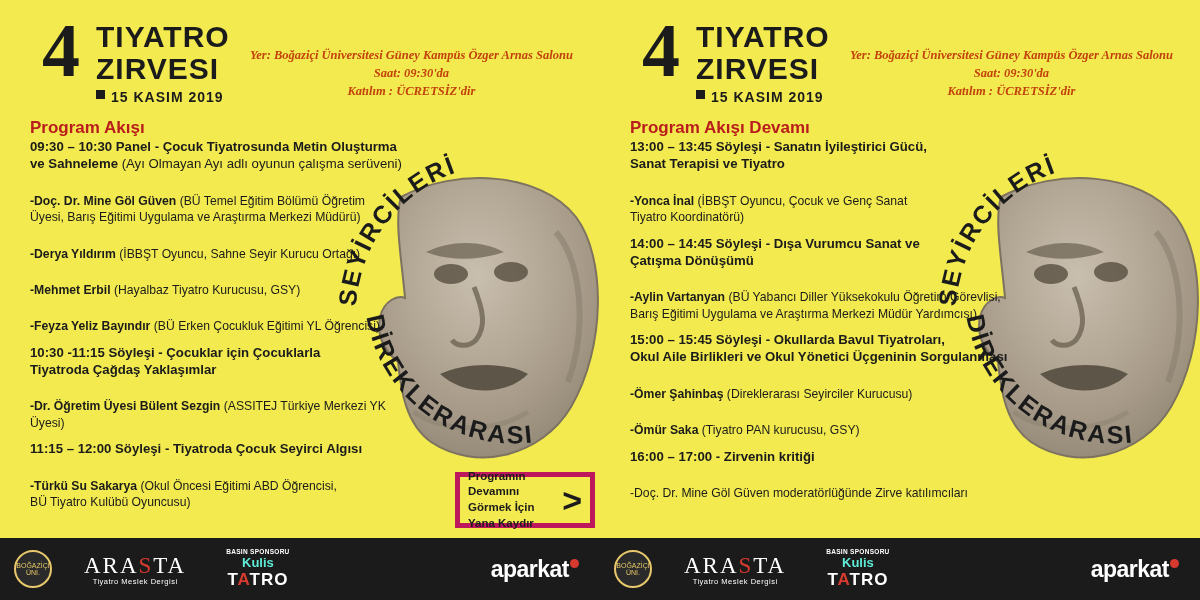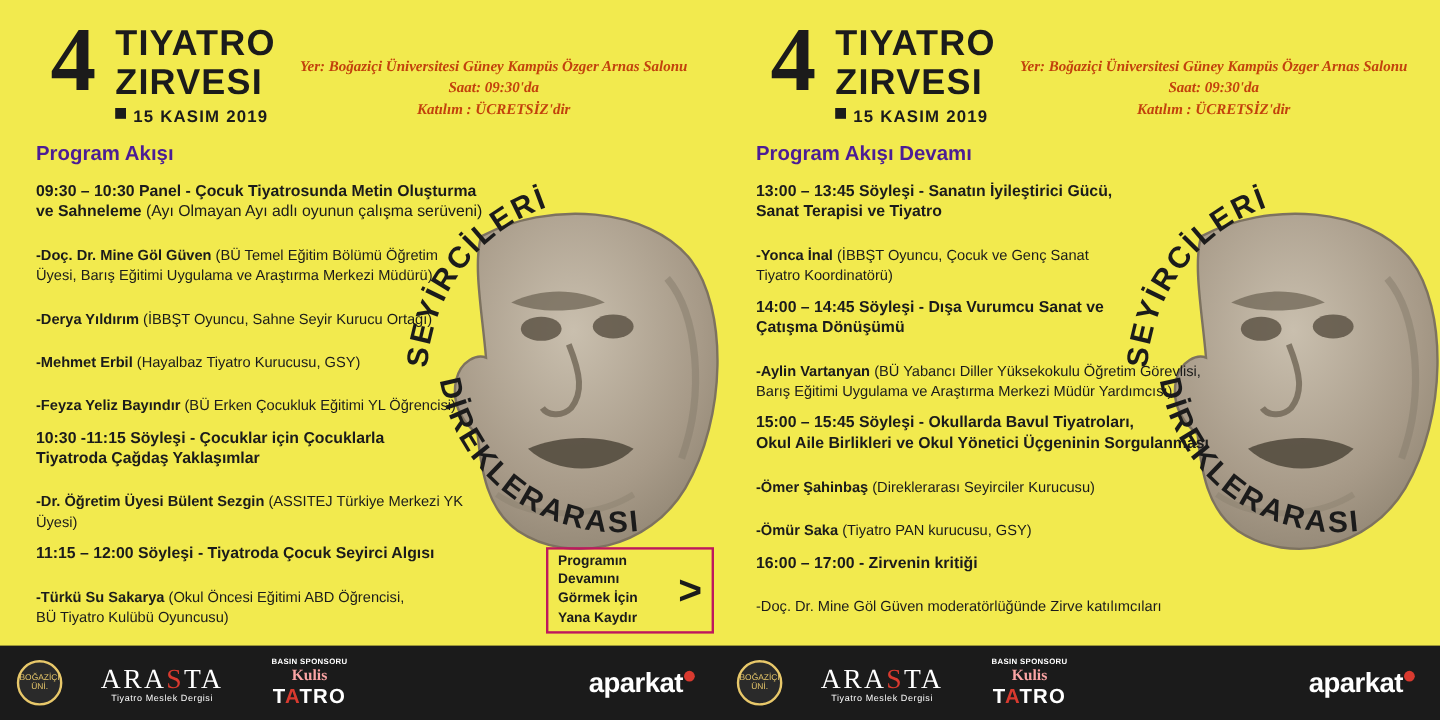--- a/index.html
+++ b/index.html
@@ -48,21 +48,21 @@
     font-family: "Liberation Serif", serif;
     font-style: italic; font-size: 12.5px; color: #c2410c;
     line-height: 1.45; text-align: left;
   }
   .venue .c { display:block; text-align: center; }
   .venue .l1 { font-weight: bold; }
 
   
   .body { position: relative; padding: 6px 26px 0 30px; height: 430px; }
   h2.section {
-    font-size: 17px; font-weight: bold; color: #4c1d95; margin-bottom: 12px;
+    font-size: 17px; font-weight: bold; color: #b91c1c; margin-bottom: 0;
   }
   .item { margin-bottom: 9px; max-width: 400px; }
   .item .head { font-size: 13.2px; font-weight: bold; color: #1b1b1b; line-height: 1.32; }
   .item .head .sub { font-weight: normal; }
   .person { font-size: 12.2px; color: #1b1b1b; line-height: 1.34; margin-bottom: 9px; max-width: 372px; margin-top: 20px; }
   .person b { font-weight: bold; }
   .person .desc { font-weight: normal; }
   .ara { font-size: 13.5px; font-weight: bold; margin: 14px 0 0 72px; }
 
   
@@ -71,21 +71,21 @@
     width: 300px; height: 380px; pointer-events: none;
   }
   .circ-text {
     position: absolute; left: 0; top: 0; width: 300px; height: 380px;
   }
   .circ-text text { font-family: "Liberation Sans", sans-serif; font-weight: bold; fill: #1b1b1b; font-size: 25px; letter-spacing: 2px; }
 
   
   .hint {
     position: absolute; left: 455px; bottom: 72px;
-    width: 140px; height: 72px; border: 2px solid #be185d;
+    width: 140px; height: 56px; border: 5px solid #be185d;
     display: flex; align-items: center; padding: 6px 8px;
     background: rgba(242,234,78,0.0);
   }
   .hint .lines { font-size: 11.5px; font-weight: bold; line-height: 1.35; color: #1b1b1b; }
   .hint .arrow { margin-left: auto; font-size: 34px; font-weight: bold; color:#1b1b1b; line-height: 1; }
 
   
   .footer {
     position: absolute; left: 0; bottom: 0; width: 600px; height: 62px;
     background: #1b1b1b;
@@ -97,21 +97,21 @@
     border: 2px solid #e8c86a; background: #2a2a2a;
     display:flex; align-items:center; justify-content:center;
     font-size: 7px; color:#e8c86a; text-align:center; line-height:1.05;
   }
   .arasta { margin-left: 18px; text-align: center; }
   .arasta .w { font-family: "Liberation Serif", serif; font-size: 23px; letter-spacing: 2px; color: #fff; }
   .arasta .w .red { color: #d83a2f; }
   .arasta .s { font-size: 7.5px; letter-spacing: .5px; color: #fff; margin-top: -2px;}
   .kulis { margin-left: 26px; text-align:center; }
   .kulis .sp { font-size: 6.5px; font-weight: bold; color: #fff; letter-spacing: .3px;}
-  .kulis .k { font-size: 13px; font-weight: bold; color: #fca5a5; font-family: Liberation Serif, serif; }
+  .kulis .k { font-size: 13px; font-weight: bold; color: #5eead4; font-family: Liberation Sans, sans-serif; }
   .kulis .t { font-size: 17px; font-weight: bold; color: #fff; letter-spacing: 1px; }
   .kulis .t .red { color: #d83a2f; }
   .apark { margin-left: auto; margin-right: 8px; font-size: 23px; font-weight: bold; color: #fff; letter-spacing: -0.5px; position: relative;}
   .apark .dot { display:inline-block; width: 9px; height: 9px; border-radius:50%; background:#d83a2f; position: relative; top: -9px; left: 1px;}
 </style>
 </head>
 <body>
 
 <div class="stage">
 

